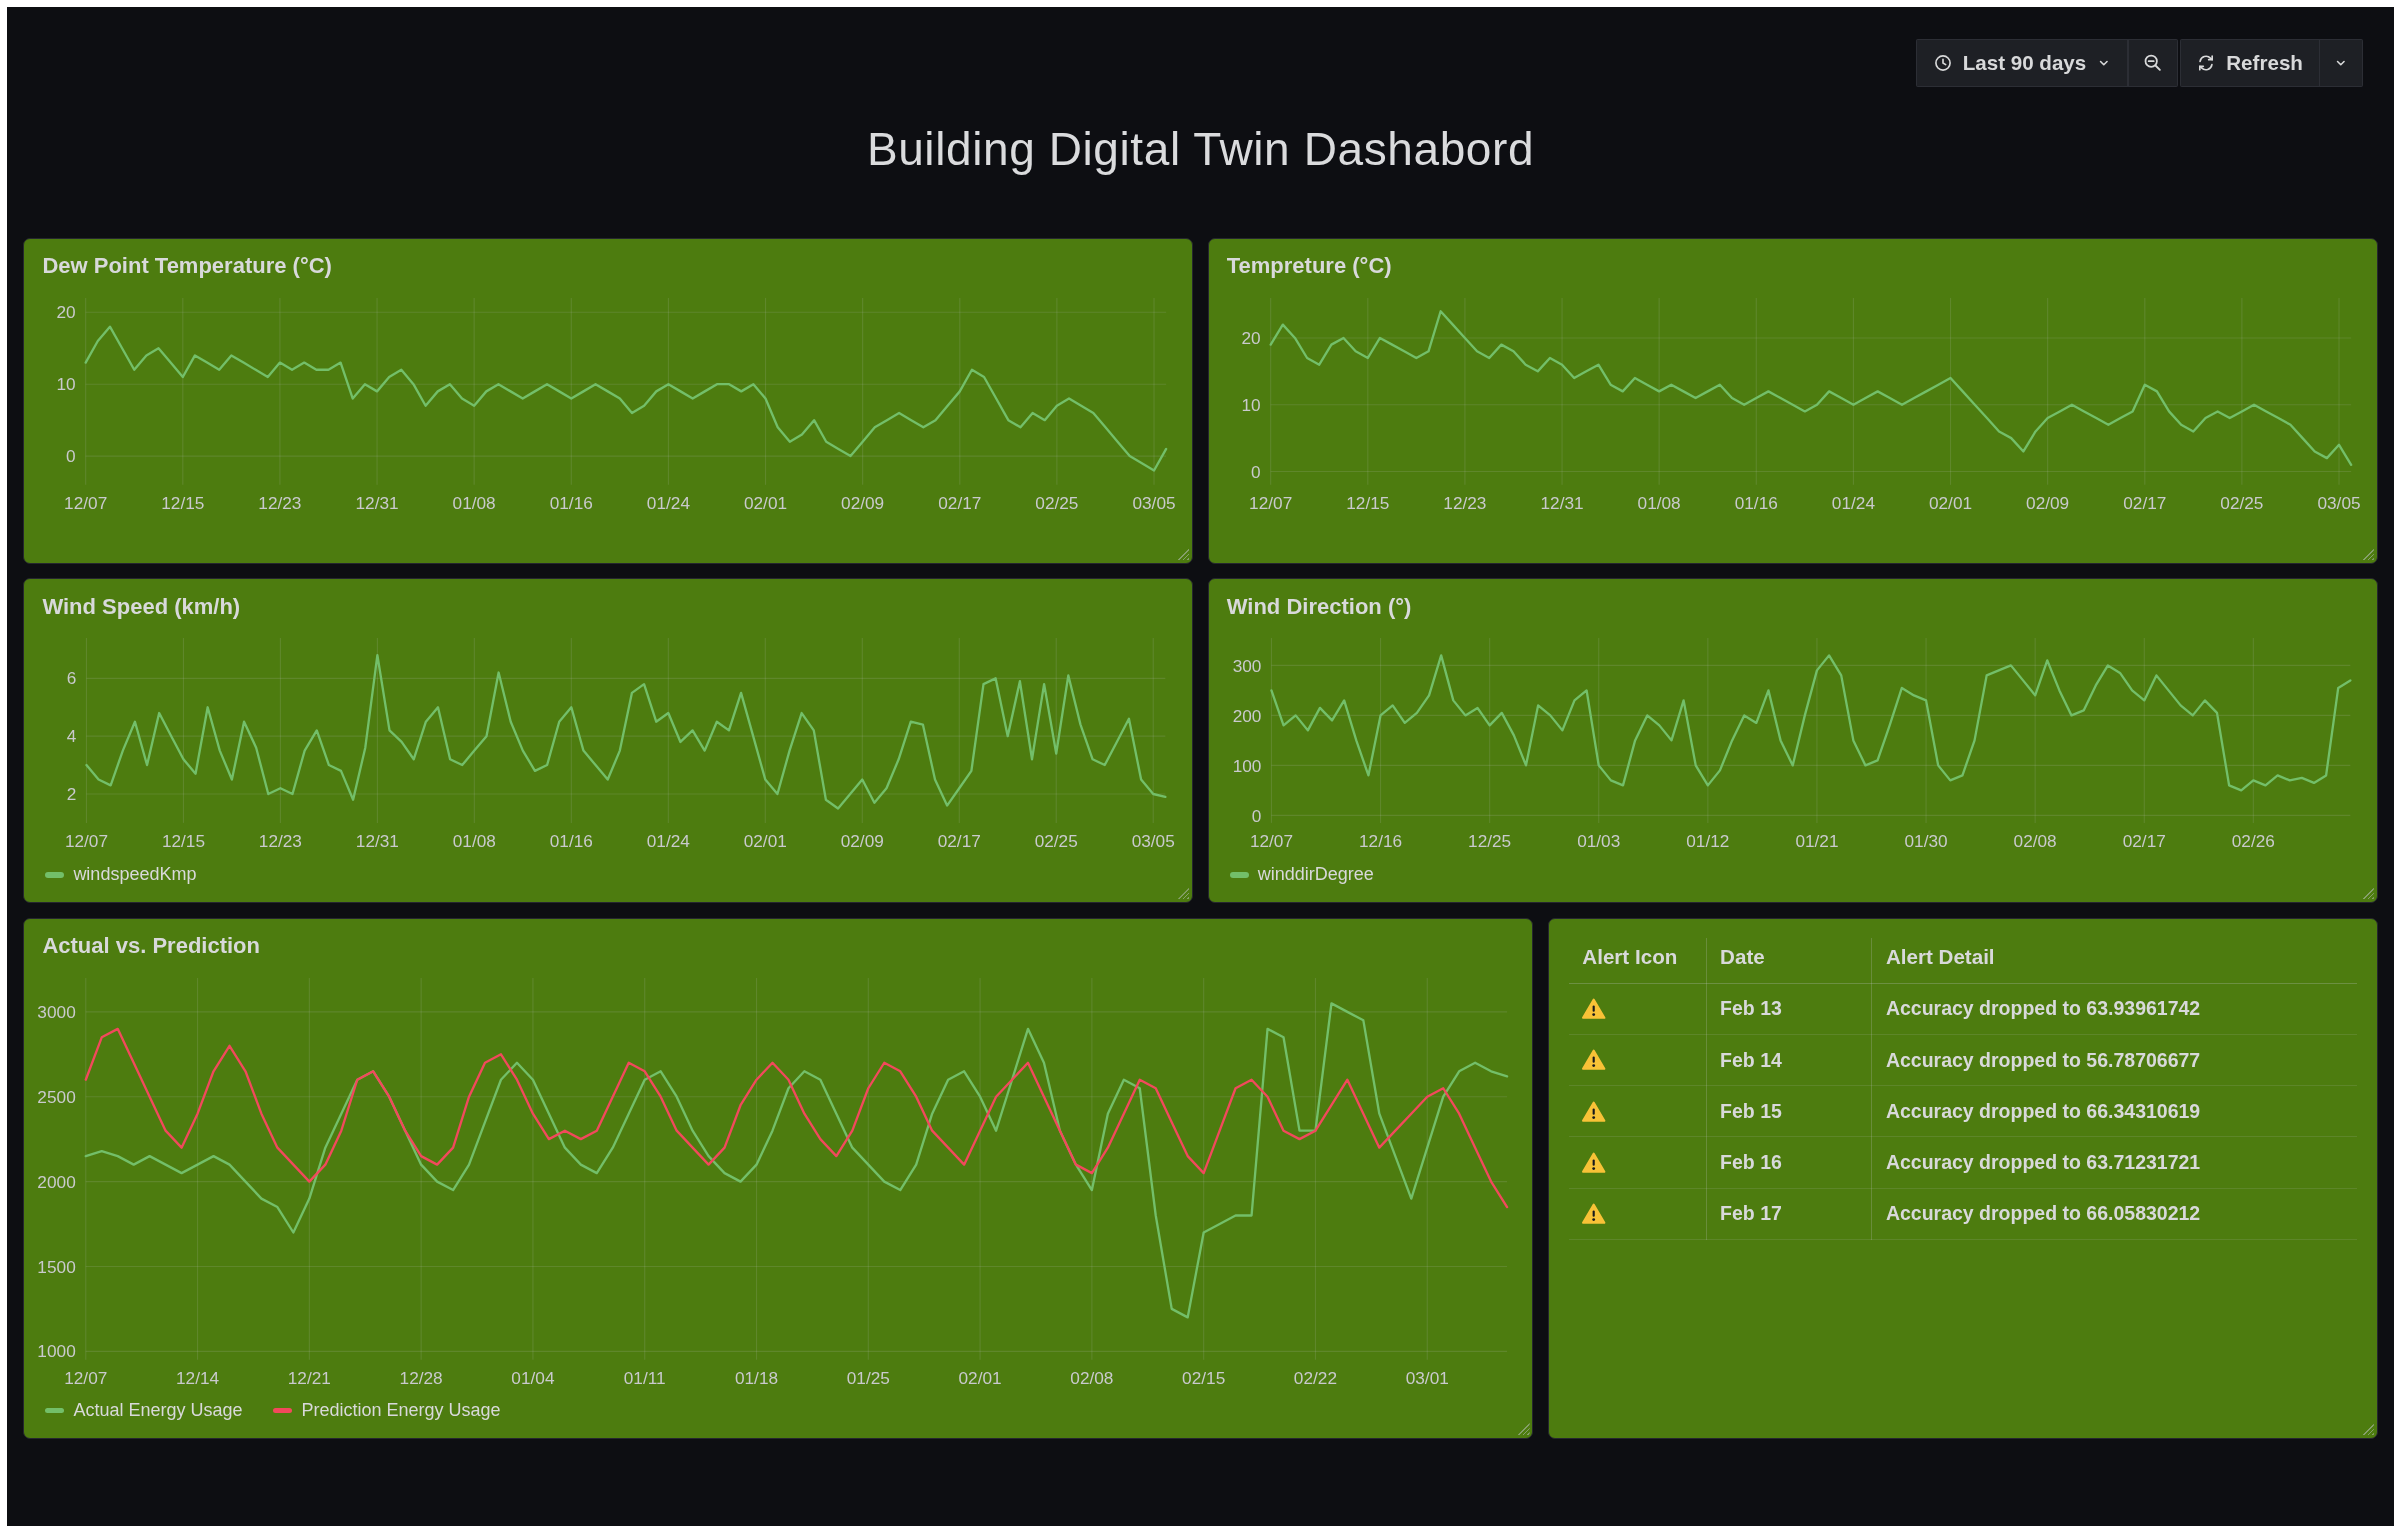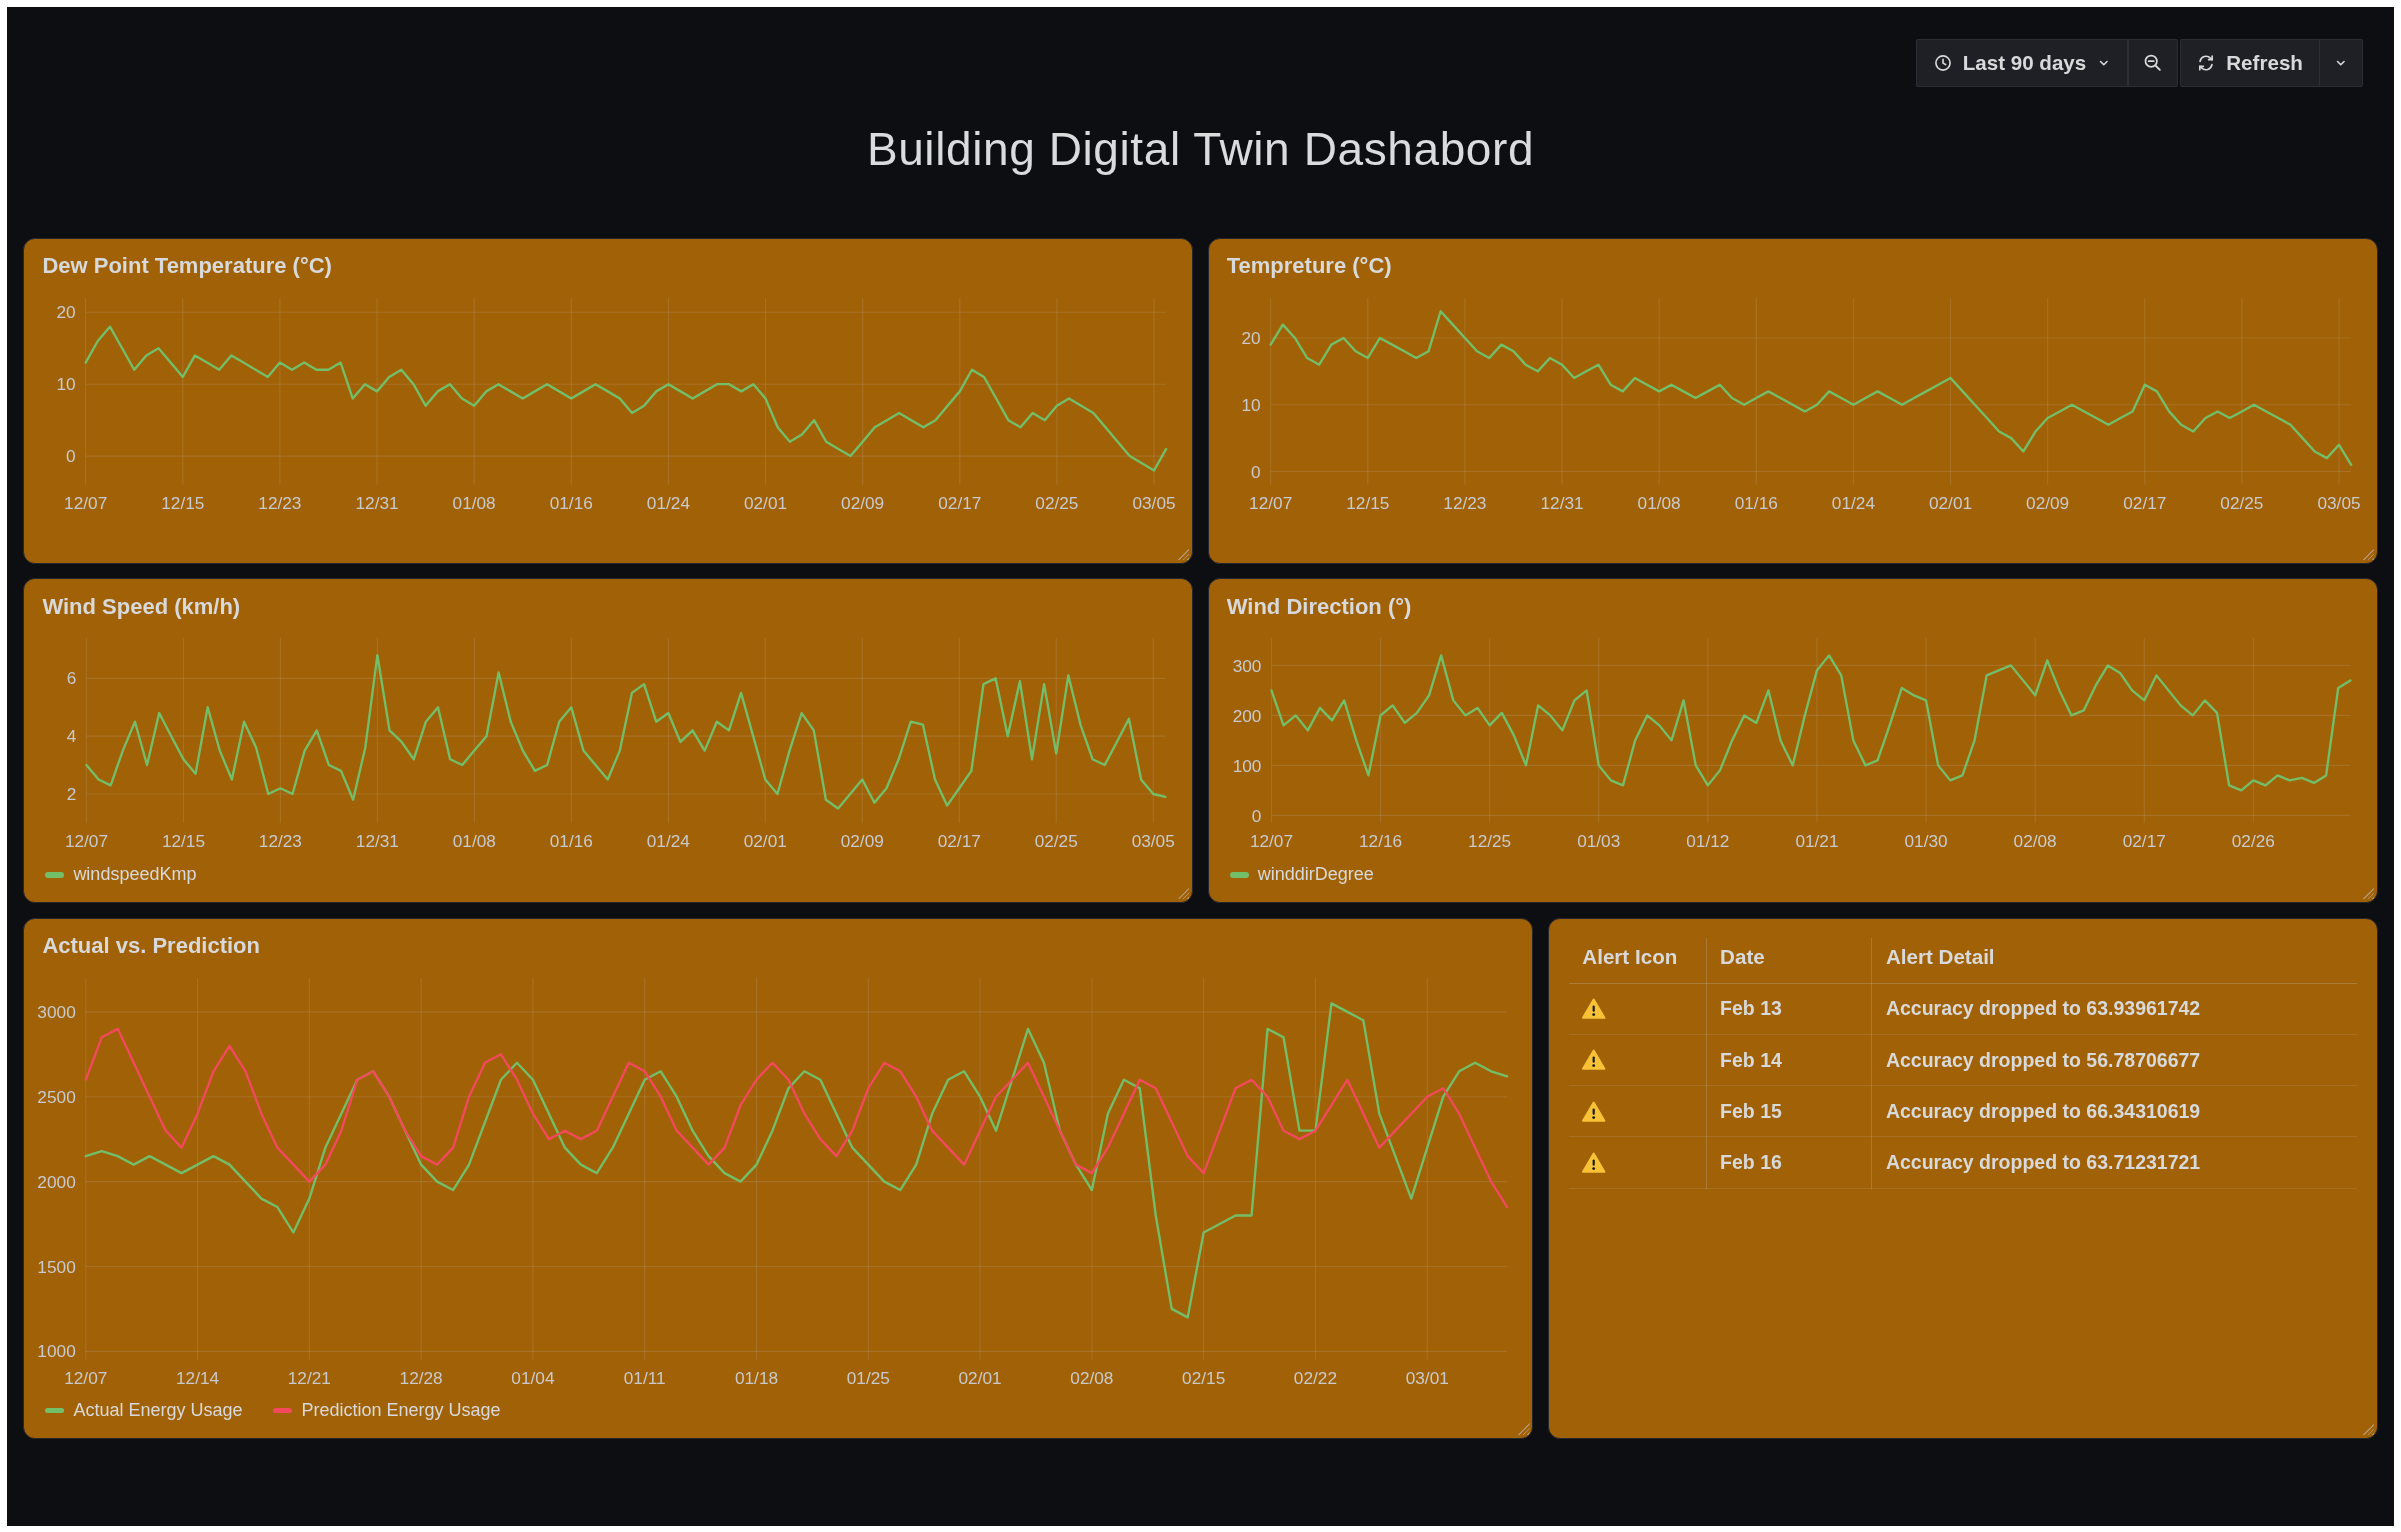--- a/index.html
+++ b/index.html
@@ -31,21 +31,21 @@
 
   
   .rows{margin-top:62px;}
   .row{display:grid;gap:14.5px;padding:0 16.7px;margin-bottom:14.5px;}
   .row1{grid-template-columns:1fr 1fr;height:326px;}
   .row2{grid-template-columns:1fr 1fr;height:325px;}
   .row3{grid-template-columns:1.82fr 1fr;height:521px;}
 
   .panel{
     position:relative;height:100%;box-sizing:border-box;
-    background:#a16207;border:0.6px solid #25272e;border-radius:12px;
+    background:#4d7c0f;border:0.6px solid #25272e;border-radius:7px;
     display:flex;flex-direction:column;overflow:hidden;
   }
   .panel-title{
     margin:0;padding:15.6px 18px 4.5px;color:#d8d9da;
     font-size:22px;font-weight:700;line-height:1.1;
   }
   .chart-wrap{flex:1;position:relative;margin:5.6px 11px 1.1px 7.8px;min-height:0;}
   .chart-wrap svg text{fill:#c9cacd;font-family:"Liberation Sans",sans-serif;}
   .legend{display:flex;align-items:center;gap:31px;height:39px;padding:0 0 7.8px 21px;}
   .legend-item{display:flex;align-items:center;gap:9px;color:#d8d9da;font-size:18px;}
@@ -398,20 +398,31 @@
                 <td>
                   <svg class="warn" width="23.4" height="23.4" viewBox="0 0 24 24">
        <path d="M12 2.6 23 21.4H1Z" fill="#F8C237" stroke="#F8C237" stroke-width="2" stroke-linejoin="round"></path>
        <rect x="10.9" y="8.6" width="2.2" height="6.6" rx="1.1" fill="#16181d"></rect>
        <circle cx="12" cy="18" r="1.45" fill="#16181d"></circle>
      </svg>
                 </td>
                 <td class="date">Feb 16</td>
                 <td>Accuracy dropped to 63.71231721</td>
               </tr>
+              <tr>
+                <td>
+                  <svg class="warn" width="23.4" height="23.4" viewBox="0 0 24 24">
+       <path d="M12 2.6 23 21.4H1Z" fill="#F8C237" stroke="#F8C237" stroke-width="2" stroke-linejoin="round"></path>
+       <rect x="10.9" y="8.6" width="2.2" height="6.6" rx="1.1" fill="#16181d"></rect>
+       <circle cx="12" cy="18" r="1.45" fill="#16181d"></circle>
+     </svg>
+                </td>
+                <td class="date">Feb 17</td>
+                <td>Accuracy dropped to 66.05830212</td>
+              </tr>
             </tbody>
         </table>
         <span class="grip"></span>
       </section>
     </div>
 
   </div>
 </div>
 
 

